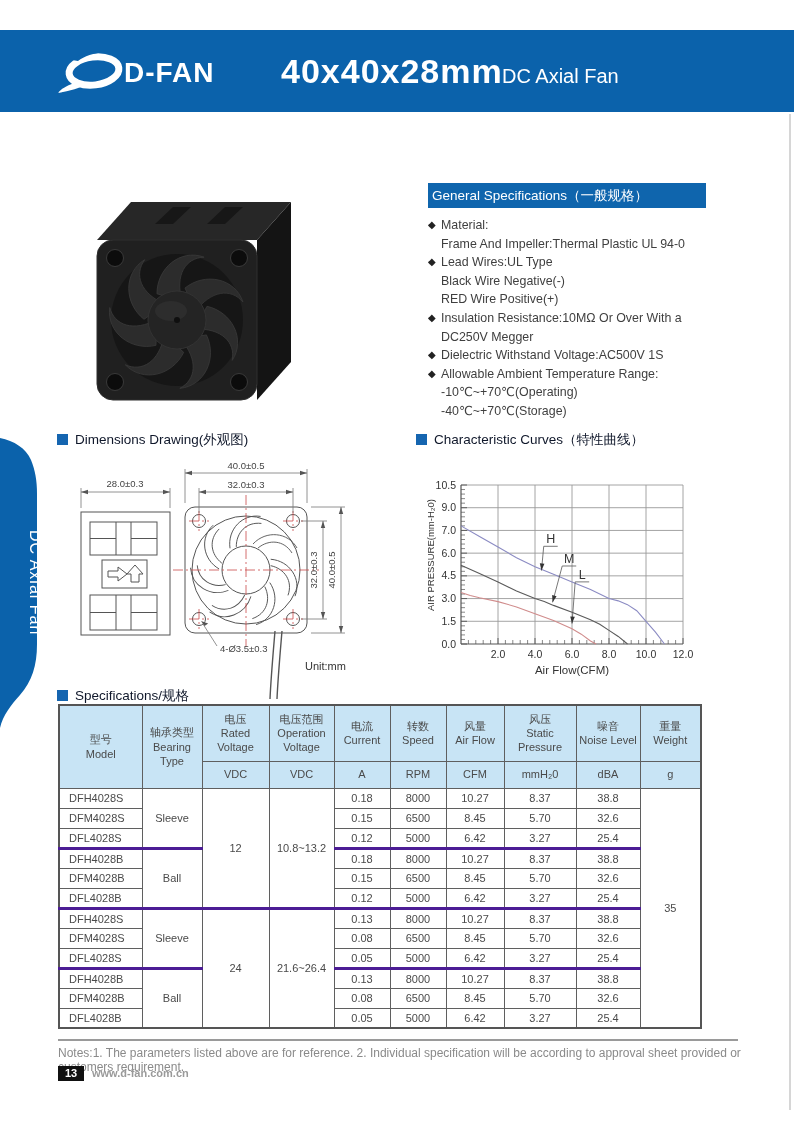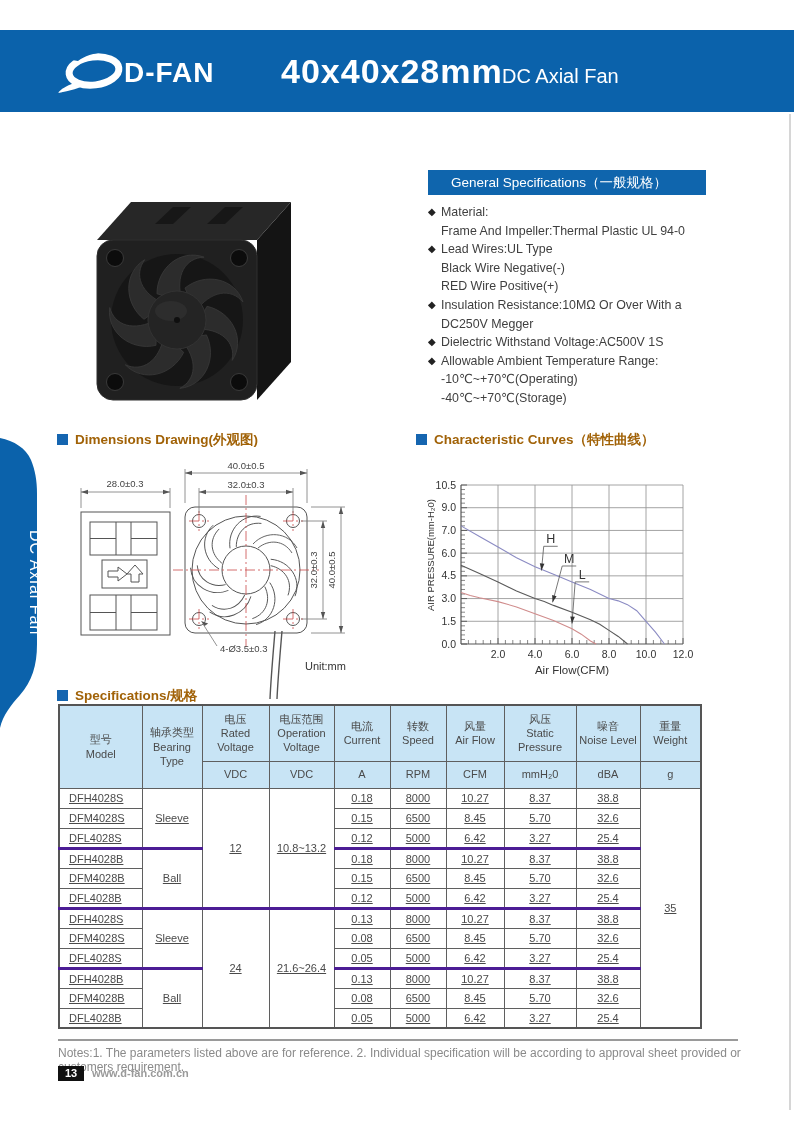--- a/index.html
+++ b/index.html
@@ -11,41 +11,41 @@
   .hdr-title{position:absolute;left:281px;top:22px;color:#fff;font-size:34px;font-weight:700;letter-spacing:1px;}
   .hdr-sub{position:absolute;left:502px;top:35px;color:#fff;font-size:20px;font-weight:400;}
   
   .side-tab{position:absolute;left:0;top:438px;}
   
   .model-title{position:absolute;left:90px;top:126px;width:200px;text-align:center;
                font-size:47px;color:#151515;letter-spacing:2px;}
   .photo{position:absolute;left:85px;top:194px;}
   
   .gs{position:absolute;left:428px;top:170px;width:278px;}
-  .gs-bar{height:25px;background:#0f65ad;color:#fff;font-size:13.5px;line-height:25px;padding-left:23px;}
+  .gs-bar{height:25px;background:#0f65ad;color:#fff;font-size:13.5px;line-height:25px;padding-left:4px;margin-top:13px;}
   .gs-list{margin-top:8px;font-size:12.4px;color:#3f3f3f;}
   .gs-line{position:relative;padding-left:13px;line-height:18.6px;white-space:nowrap;}
   .gs-diamond{position:absolute;left:0;top:0;font-size:10px;color:#222;}
   
-  .sec-title{position:absolute;font-size:13.5px;color:#a16207;font-weight:bold;}
+  .sec-title{position:absolute;font-size:13.5px;color:#0f172a;}
   .sq{display:inline-block;width:11px;height:11px;background:#1565b0;margin-right:7px;vertical-align:-1px;}
   #sec-dims{left:57px;top:431px;}
   #sec-curves{left:416px;top:431px;}
   #sec-specs{left:57px;top:687px;}
   #dims-wrap{position:absolute;left:65px;top:455px;}
   #curve-wrap{position:absolute;left:424px;top:456px;}
   
   #table-wrap{position:absolute;left:58px;top:704px;}
   table{border-collapse:collapse;width:642px;table-layout:fixed;font-size:11px;color:#4a4a4a;}
   th,td{border:1px solid #5f5f5f;text-align:center;padding:0;overflow:hidden;}
   table{border:2px solid #555;}
   thead th{background:#c8e4f5;font-weight:400;line-height:1.3;}
   thead tr:first-child{height:56px;}
   thead tr:last-child{height:27px;margin-left:12px;}
-  tbody tr{height:20px;text-decoration:underline;}
+  tbody tr{height:20px;}
   td.model{text-align:left;padding-left:9px;}
   tr.sep td{border-top:3px solid #4c1d95;}
   
   #notes-line{position:absolute;left:58px;top:1039px;width:680px;height:2px;background:#9a9a9a;}
   #notes{position:absolute;left:58px;top:1046px;width:700px;font-size:12px;color:#8a8a8a;}
   #page-num{position:absolute;left:58px;top:1066px;width:26px;height:15px;background:#111;
             color:#fff;font-size:11px;text-align:center;line-height:15px;font-weight:bold;}
   #site{position:absolute;left:92px;top:1067px;font-size:11px;color:#9a9a9a;font-weight:bold;}
   #right-edge{position:absolute;left:789px;top:114px;width:2px;height:996px;background:#d6d6d6;}
   svg text{font-family:"Liberation Sans","DejaVu Sans",sans-serif;}

